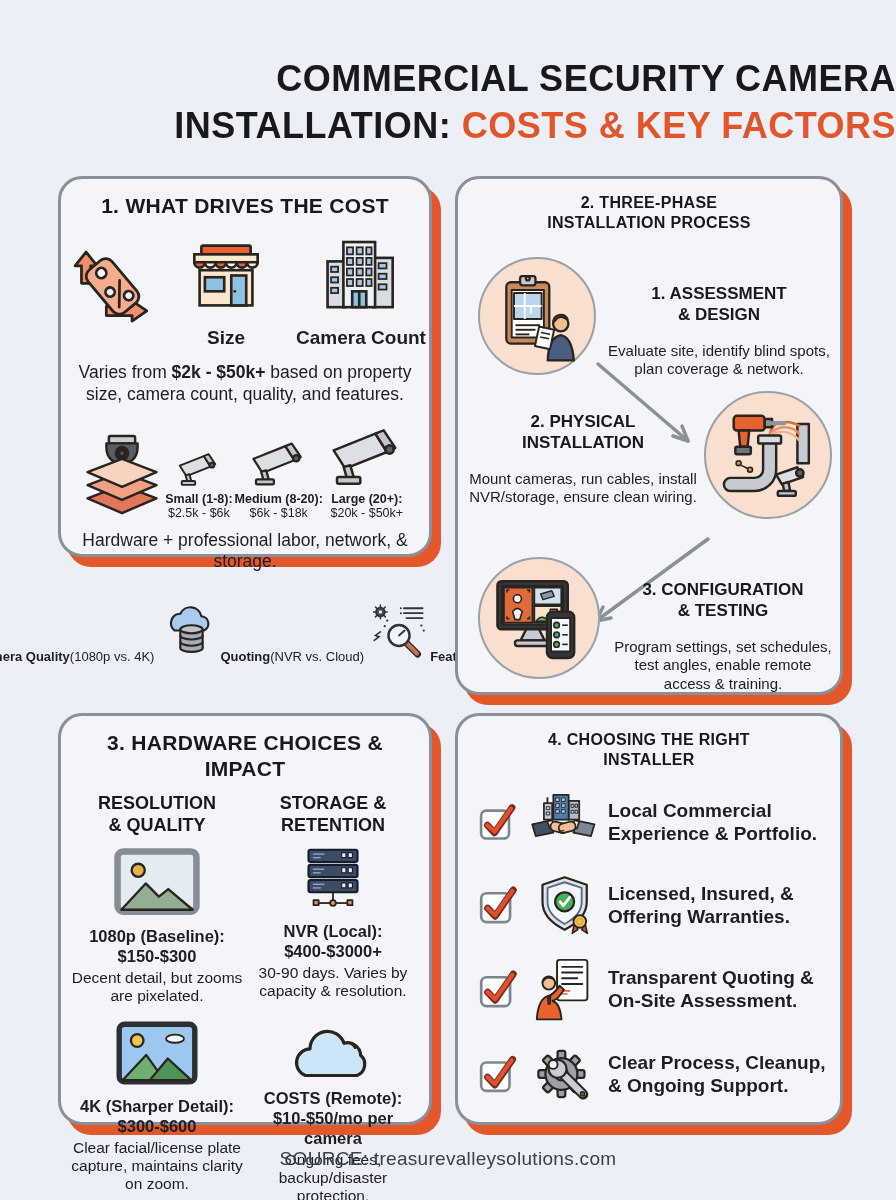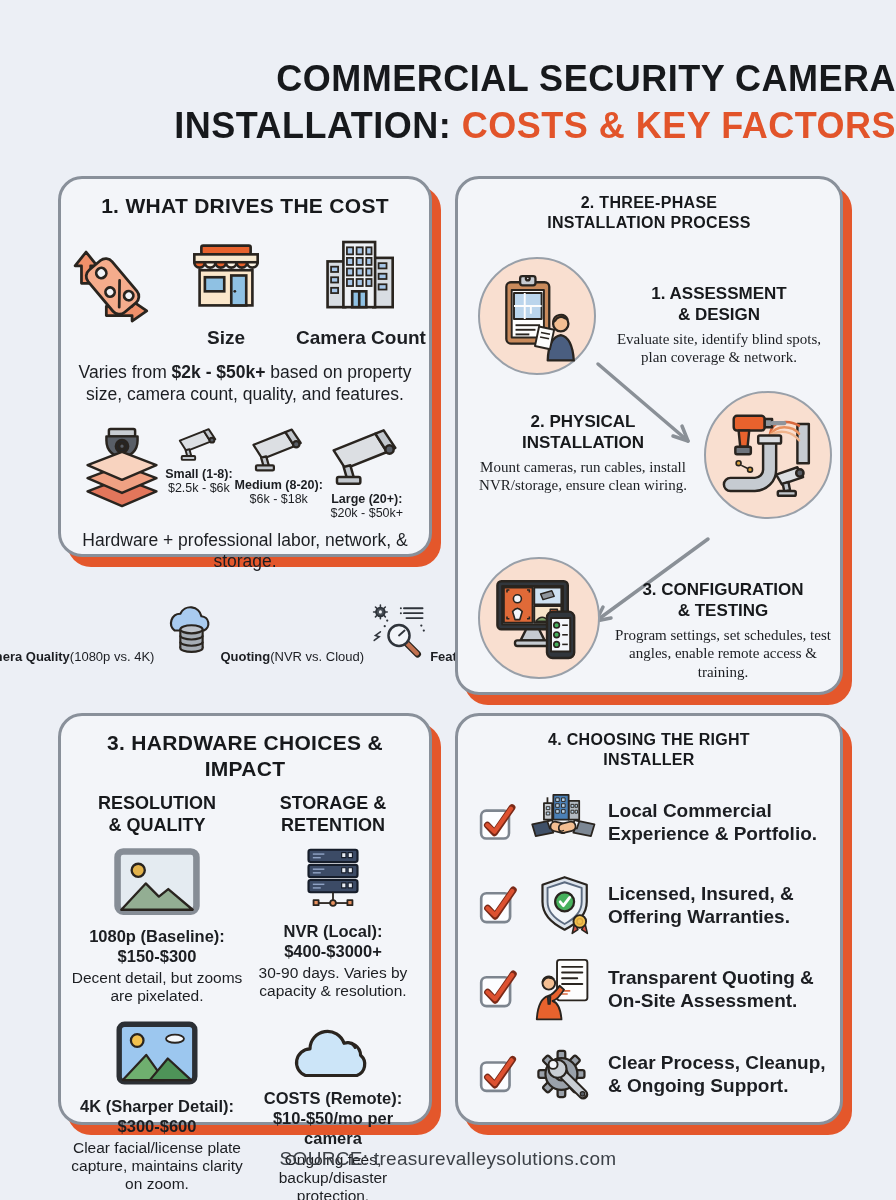--- a/index.html
+++ b/index.html
@@ -16,35 +16,35 @@
   .p4{left:455px;top:713px;width:388px;height:412px;}
   .panel h2{text-align:center;font-size:21px;font-weight:800;margin:14px 8px 0;letter-spacing:.3px;line-height:1.22;color:#17191C;}
   .p2 h2,.p4 h2{font-size:16px;}
   svg{display:block;}
   
   .iconrow{display:flex;justify-content:center;align-items:flex-start;gap:26px;margin-top:16px;}
   .factor{display:flex;flex-direction:column;align-items:center;}
   .flabel{font-weight:700;font-size:19px;margin-top:4px;}
   .lead{text-align:center;font-size:17.5px;line-height:1.26;margin:12px 16px 0;}
   .lead b{font-weight:700;}
-  .tierrow{display:flex;justify-content:center;gap:2px;margin-top:22px;}
+  .tierrow{display:flex;align-items:flex-end;justify-content:center;gap:2px;margin-top:22px;}
   .tier{display:flex;flex-direction:column;align-items:center;}
   .tlabel{font-weight:700;font-size:12.5px;margin-top:5px;white-space:nowrap;}
   .tprice{font-size:12.5px;white-space:nowrap;}
   .note{text-align:center;font-size:17.5px;line-height:1.22;margin:10px 20px 0;}
   .qualrow{display:flex;align-items:flex-end;justify-content:center;gap:4px;margin-top:20px;}
   .qitem{display:flex;align-items:flex-end;}
   .qlabel{font-weight:700;font-size:13px;margin-top:5px;white-space:nowrap;}
   .qsub{font-size:13px;white-space:nowrap;}
   
   .pcircle{position:absolute;border-radius:50%;background:#F9DFD0;border:2.5px solid #99A0A9;
            display:flex;align-items:center;justify-content:center;box-sizing:border-box;}
   .phase{position:absolute;text-align:center;}
   .ptitle{font-size:17px;font-weight:800;line-height:1.25;color:#17191C;}
-  .pdesc{font-size:15px;line-height:1.25;margin-top:4px;font-family:Liberation Serif, serif;}
+  .pdesc{font-size:15px;line-height:1.25;margin-top:16px;}
   .arrow{position:absolute;}
   
   .hwgrid{display:grid;grid-template-columns:1fr 1fr;margin-top:8px;padding:0 8px;}
   .hwcol{display:flex;flex-direction:column;align-items:center;text-align:center;}
   .hwhead{font-size:18px;font-weight:800;line-height:1.2;margin-top:4px;color:#17191C;}
   .hwicon{margin-top:8px;}
   .hwname{font-weight:700;font-size:16.5px;line-height:1.2;margin-top:6px;}
   .hwprice{font-weight:700;font-size:16.5px;line-height:1.2;}
   .hwdesc{font-size:15.5px;line-height:1.17;margin-top:2px;max-width:172px;}
   

